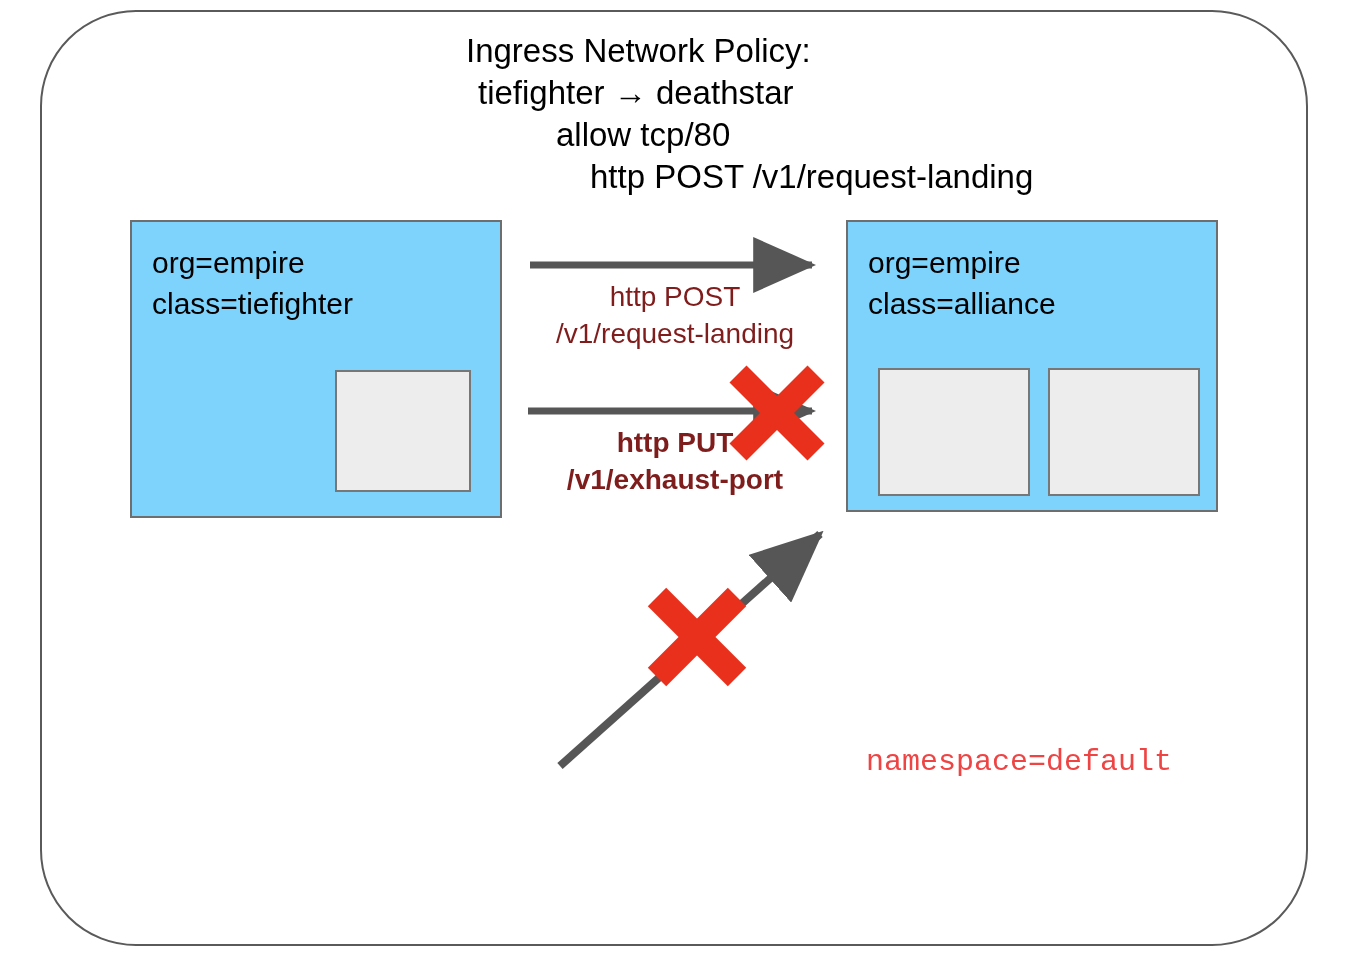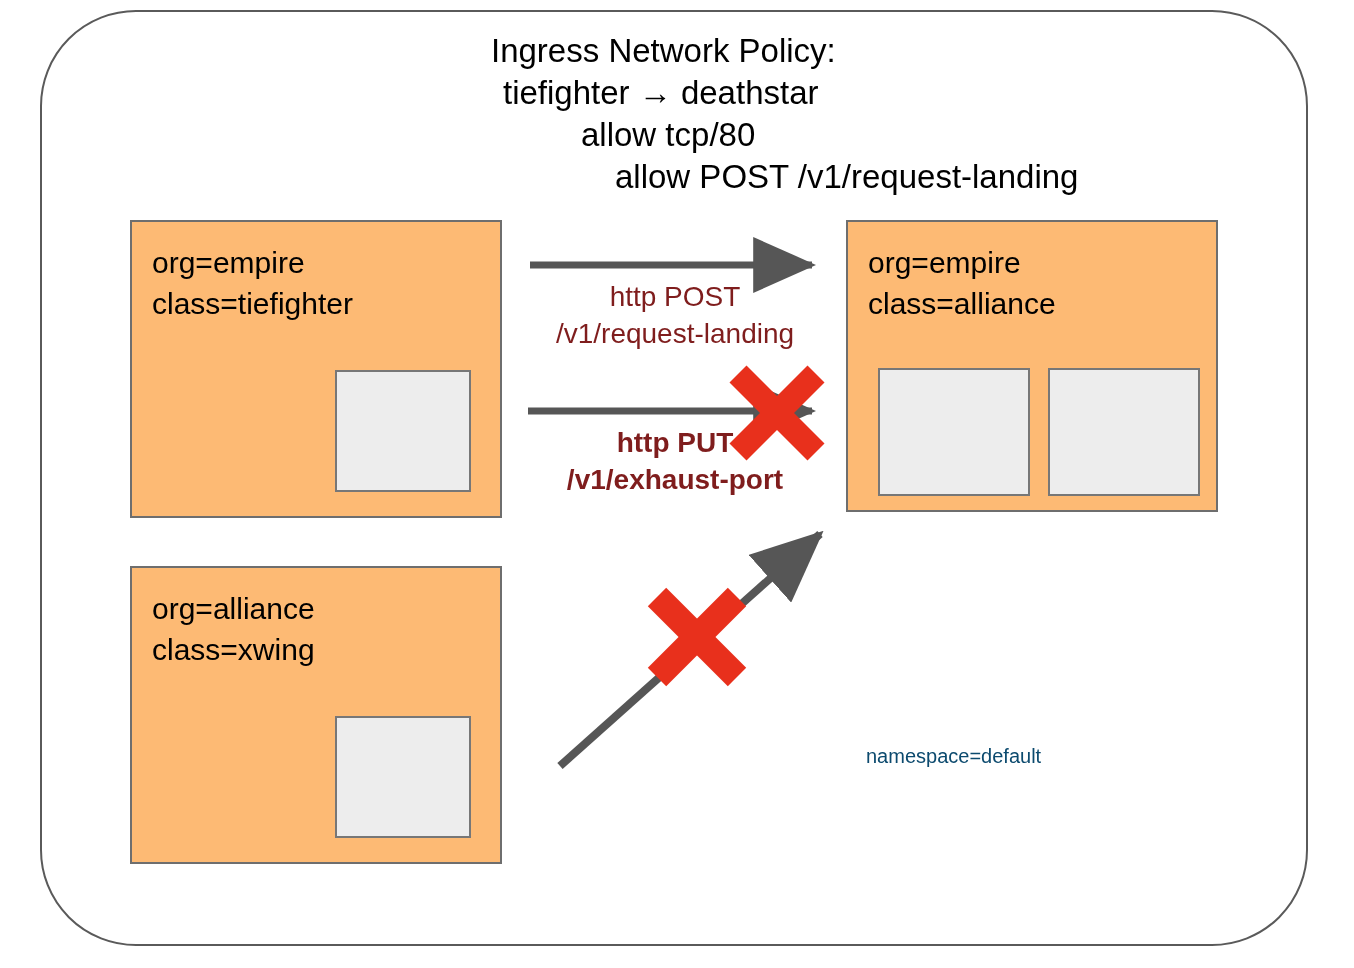--- a/index.html
+++ b/index.html
@@ -36,31 +36,31 @@
   .policy-title {
     position: absolute;
     left: 460px;
     top: 30px;
     width: 700px;
     color: #000000;
     font-size: 33px;
     line-height: 42px;
     white-space: nowrap;
   }
-  .policy-title .tline { display: block; margin-left: 25px; }
+  .policy-title .tline { display: block; }
   .policy-title .tline.i0 { padding-left: 6px; }
   .policy-title .tline.i1 { padding-left: 18px; }
   .policy-title .tline.i2 { padding-left: 96px; }
   .policy-title .tline.i3 { padding-left: 130px; }
 
   
   .ep-box {
     position: absolute;
     border: 2px solid #6e6e6e;
-    background: #fdba74;
+    background: #7dd3fc;
     box-sizing: border-box;
   }
   #box-tiefighter { left: 130px; top: 220px;  width: 372px; height: 298px; }
   #box-xwing      { left: 130px; top: 566px;  width: 372px; height: 298px; }
   #box-deathstar  { left: 846px; top: 220px;  width: 372px; height: 292px; }
 
   .ep-labels {
     position: absolute;
     left: 20px;
     top: 20px;
@@ -104,54 +104,48 @@
   }
   .arrow-label span { display: block; }
   #label-post { left: 495px; top: 278px; width: 360px; }
   #label-put  { left: 495px; top: 424px; width: 360px; font-weight: bold; }
 
   
   #ns-caption {
     position: absolute;
     left: 866px;
     top: 745px;
-    color: #0c4a6e;
-    font-size: 20px;
+    color: #ef4444;
+    font-size: 30px;
     white-space: nowrap;
+    font-family: Liberation Mono, monospace;
   }
 </style>
 </head>
 <body>
 
 <div id="canvas">
 
   <div class="ns-container"></div>
 
   <div class="policy-title">
     <span class="tline i0">Ingress Network Policy:</span>
     <span class="tline i1">tiefighter → deathstar</span>
     <span class="tline i2">allow tcp/80</span>
-    <span class="tline i3">allow POST /v1/request-landing</span>
+    <span class="tline i3">http POST /v1/request-landing</span>
   </div>
 
   <div class="ep-box" id="box-tiefighter">
     <div class="ep-labels">
       <span>org=empire</span>
       <span>class=tiefighter</span>
     </div>
     <div class="pod" id="pod-tiefighter"></div>
   </div>
 
-  <div class="ep-box" id="box-xwing">
-    <div class="ep-labels">
-      <span>org=alliance</span>
-      <span>class=xwing</span>
-    </div>
-    <div class="pod" id="pod-xwing"></div>
-  </div>
 
   <div class="ep-box" id="box-deathstar">
     <div class="ep-labels">
       <span>org=empire</span>
       <span>class=alliance</span>
     </div>
     <div class="pod" id="pod-deathstar-1"></div>
     <div class="pod" id="pod-deathstar-2"></div>
   </div>
 

